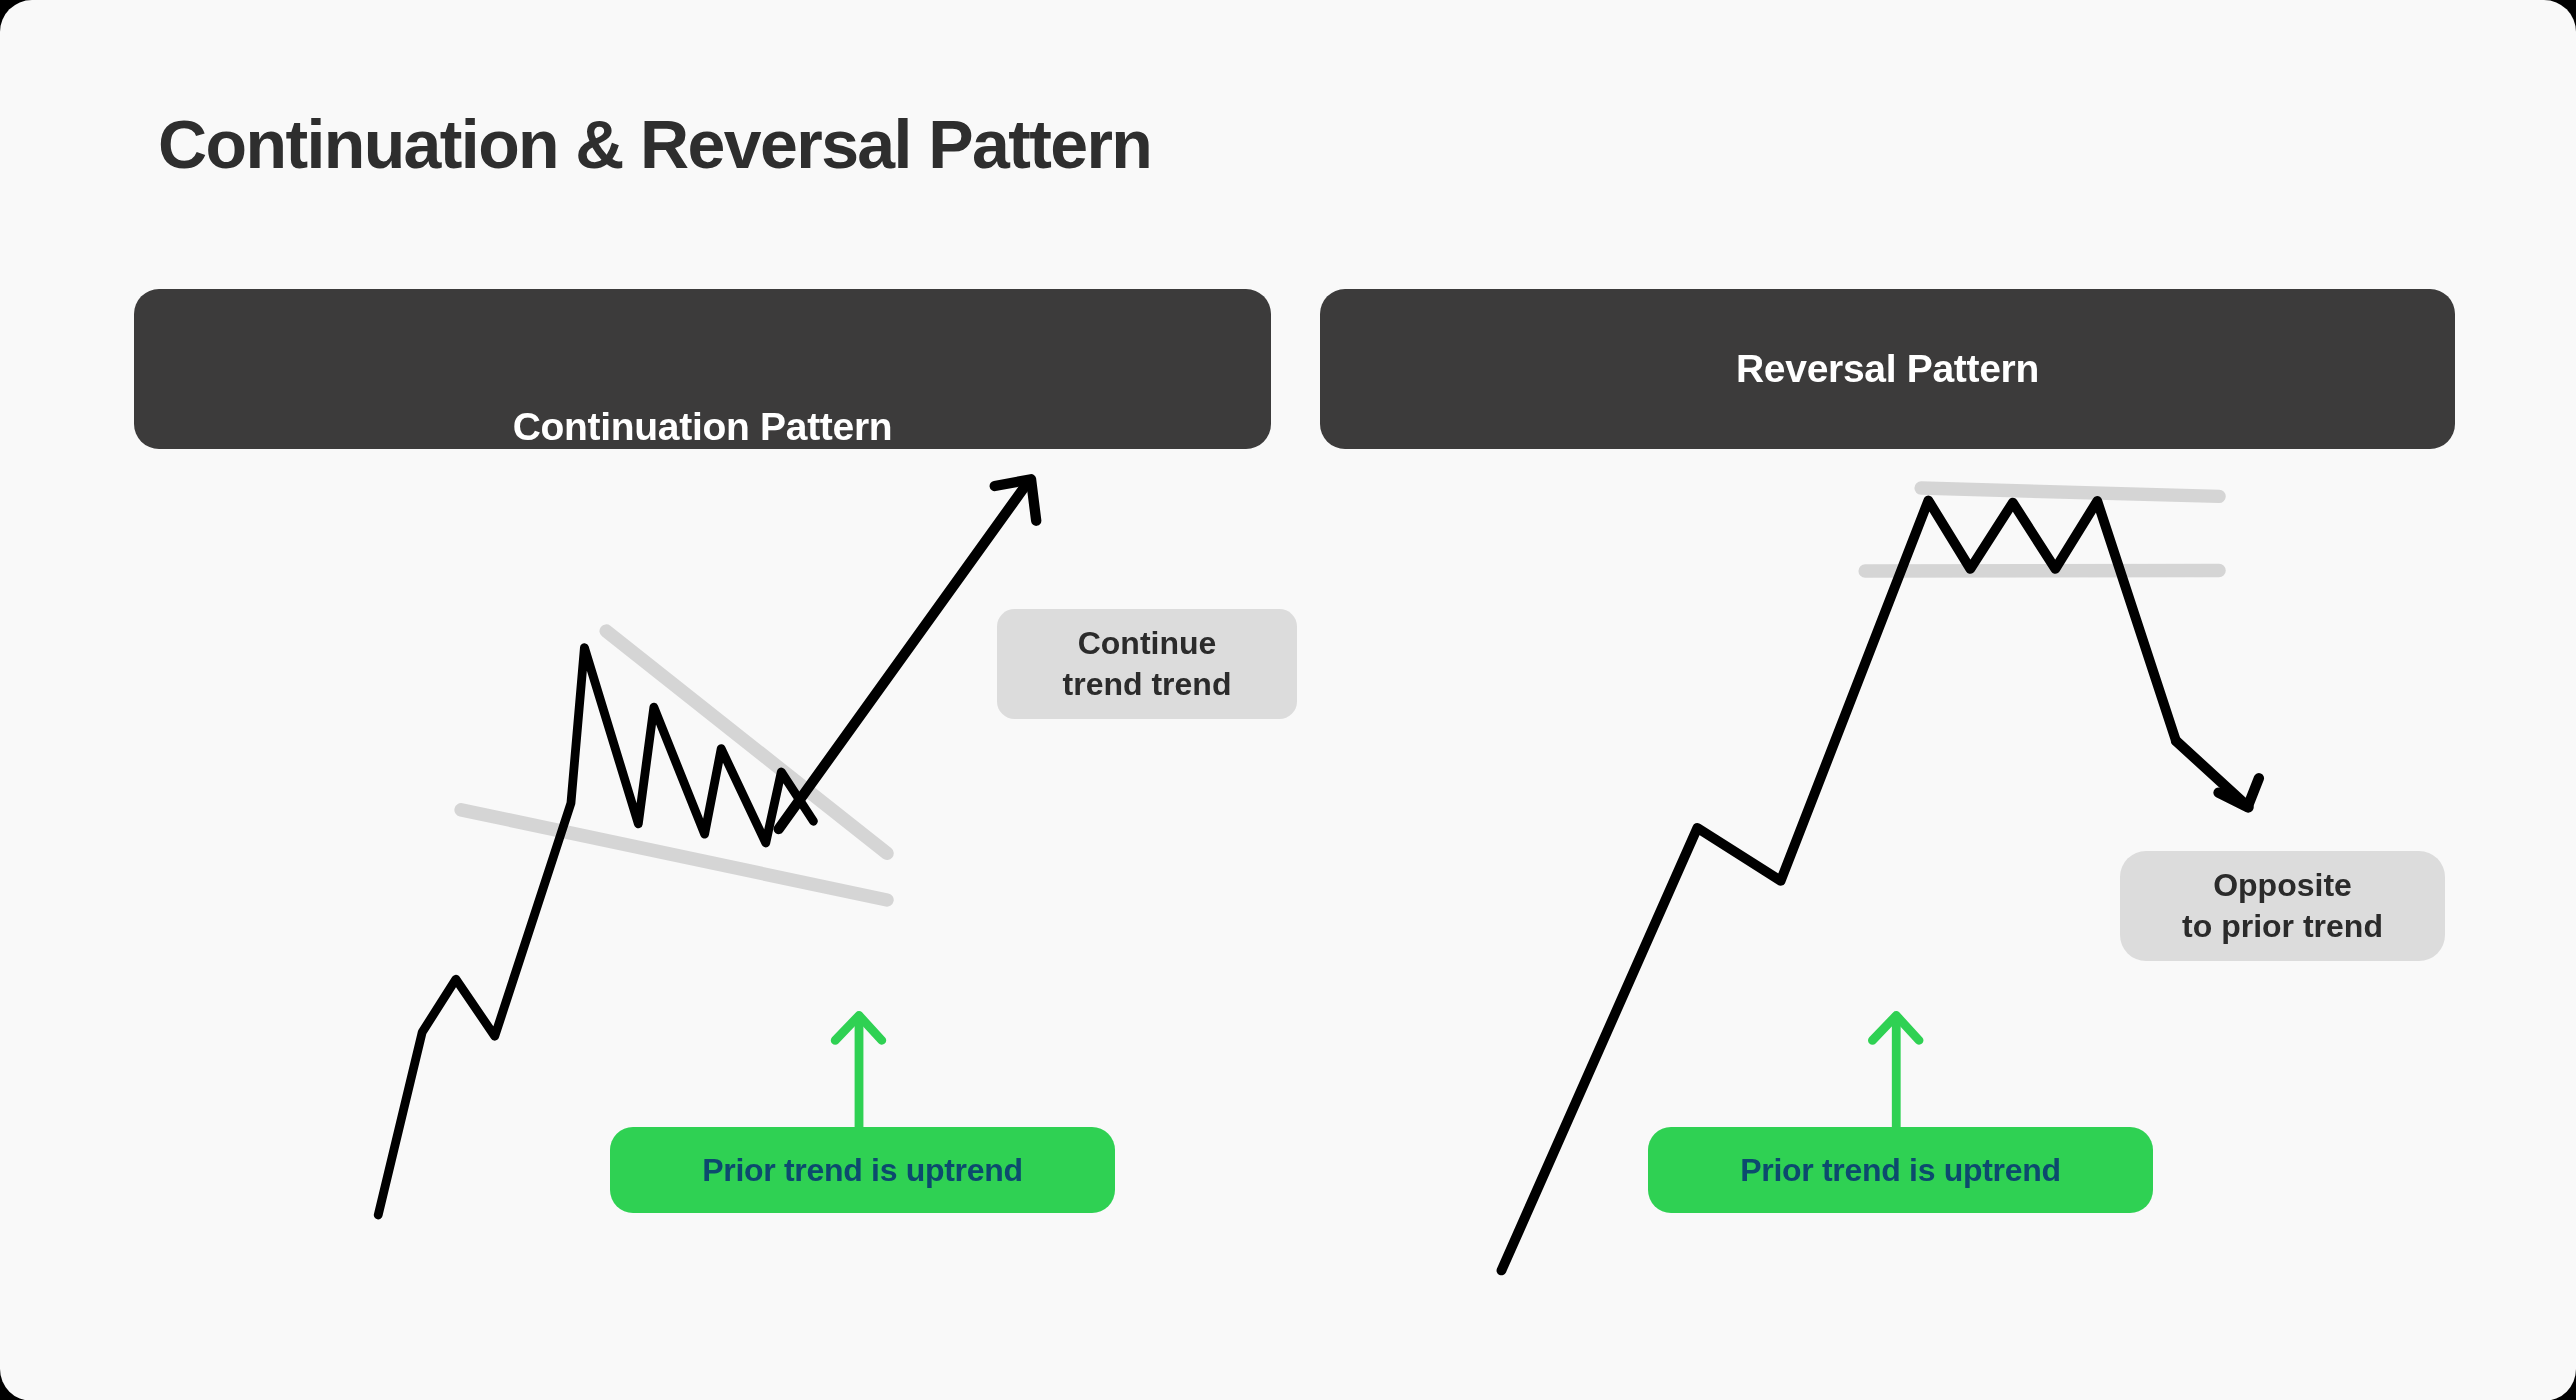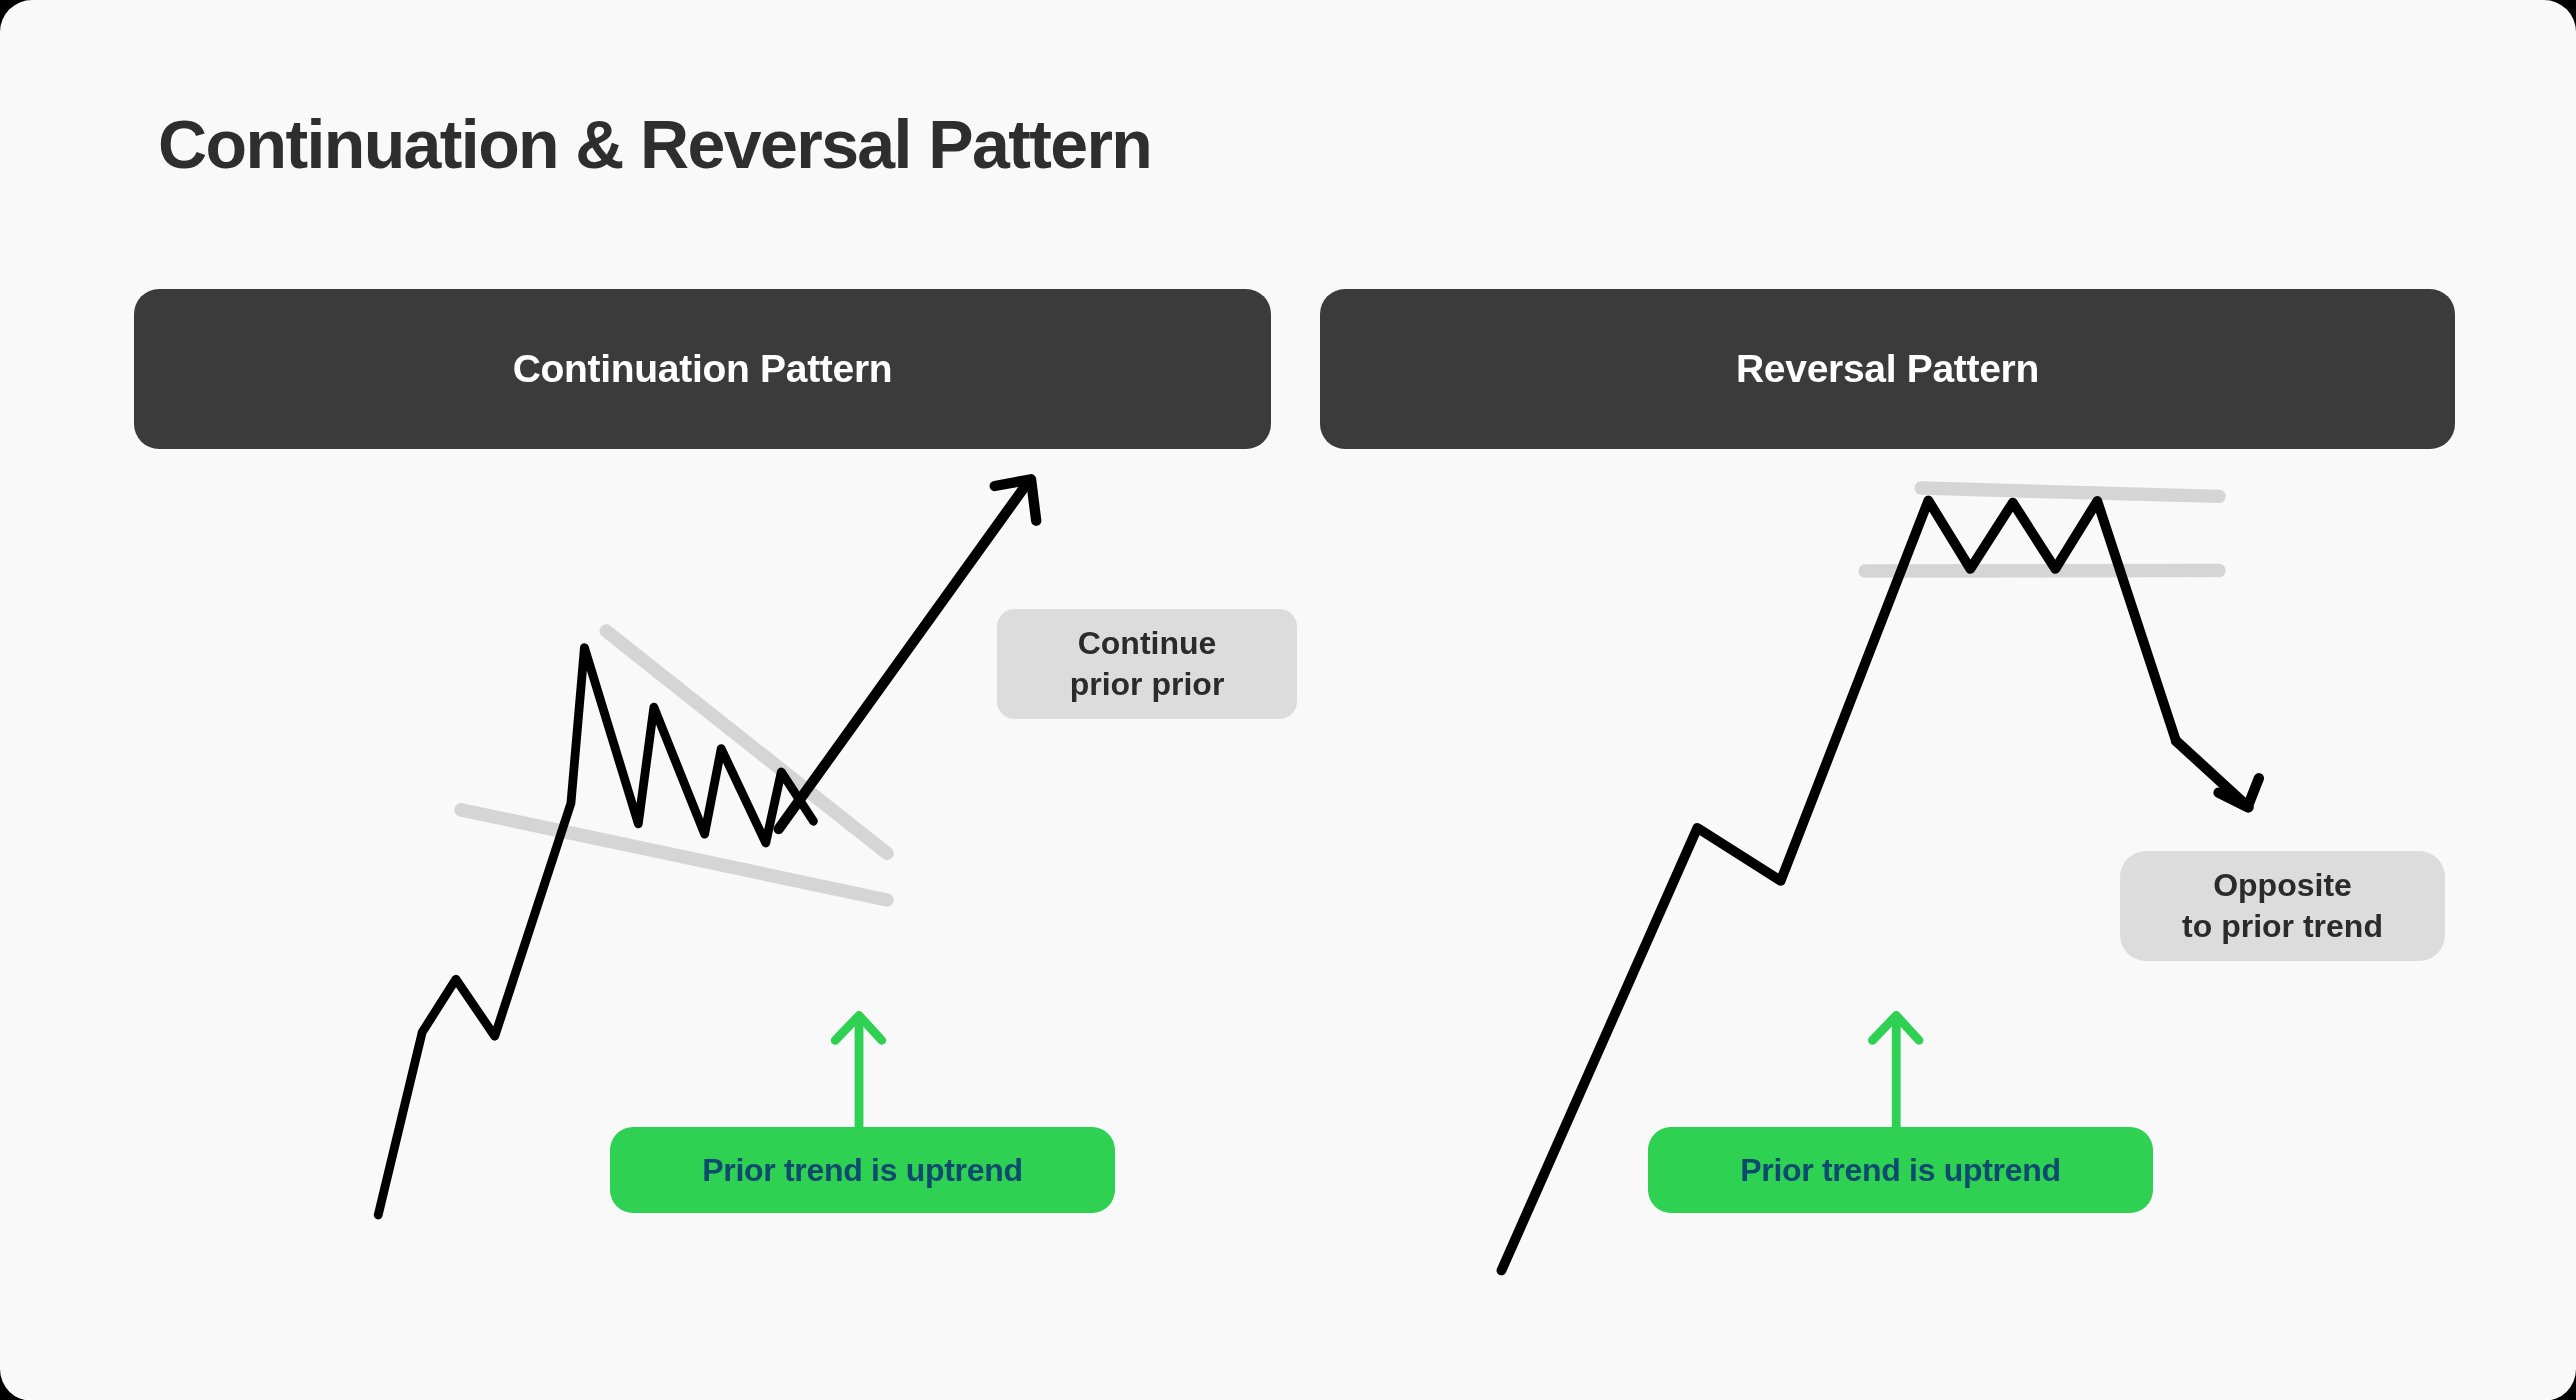--- a/index.html
+++ b/index.html
@@ -48,21 +48,21 @@
     align-items: center;
     justify-content: center;
   }
   .panel-header-label {
     color: #ffffff;
     font-size: 39px;
     font-weight: 700;
     letter-spacing: -0.3px;
     white-space: nowrap;
   }
-  #header-continuation { left: 134px;  top: 289px; width: 1137px; }
+  #header-continuation { left: 134px;  top: 289px; width: 1137px; align-items: flex-end; }
   #header-reversal     { left: 1320px; top: 289px; width: 1135px; }
 
   
   .chart-svg {
     position: absolute;
     left: 0; top: 0;
     width: 2576px;
     height: 1401px;
     pointer-events: none;
   }
@@ -156,21 +156,21 @@
 
     <polyline points="4282,1530 4338,1558 4360,1502" fill="none" stroke="#000000" stroke-width="20" stroke-linejoin="round" stroke-linecap="round"></polyline>
     <line x1="4200" y1="1430" x2="4340" y2="1558" stroke="#000000" stroke-width="20" stroke-linecap="round"></line>
 
     <line x1="3660" y1="2175" x2="3660" y2="1962" stroke="#2fd153" stroke-width="17" stroke-linecap="round"></line>
     <polyline points="3614,2008 3660,1960 3704,2008" fill="none" stroke="#2fd153" stroke-width="17" stroke-linejoin="round" stroke-linecap="round"></polyline>
   </svg>
 
   <div class="callout" id="callout-continue">
     <span class="callout-line">Continue</span>
-    <span class="callout-line">prior prior</span>
+    <span class="callout-line">trend trend</span>
   </div>
 
   <div class="callout" id="callout-opposite">
     <span class="callout-line">Opposite</span>
     <span class="callout-line">to prior trend</span>
   </div>
 
   <div class="trend-pill" id="trend-pill-left">
     <span class="trend-pill-label">Prior trend is uptrend</span>
   </div>

